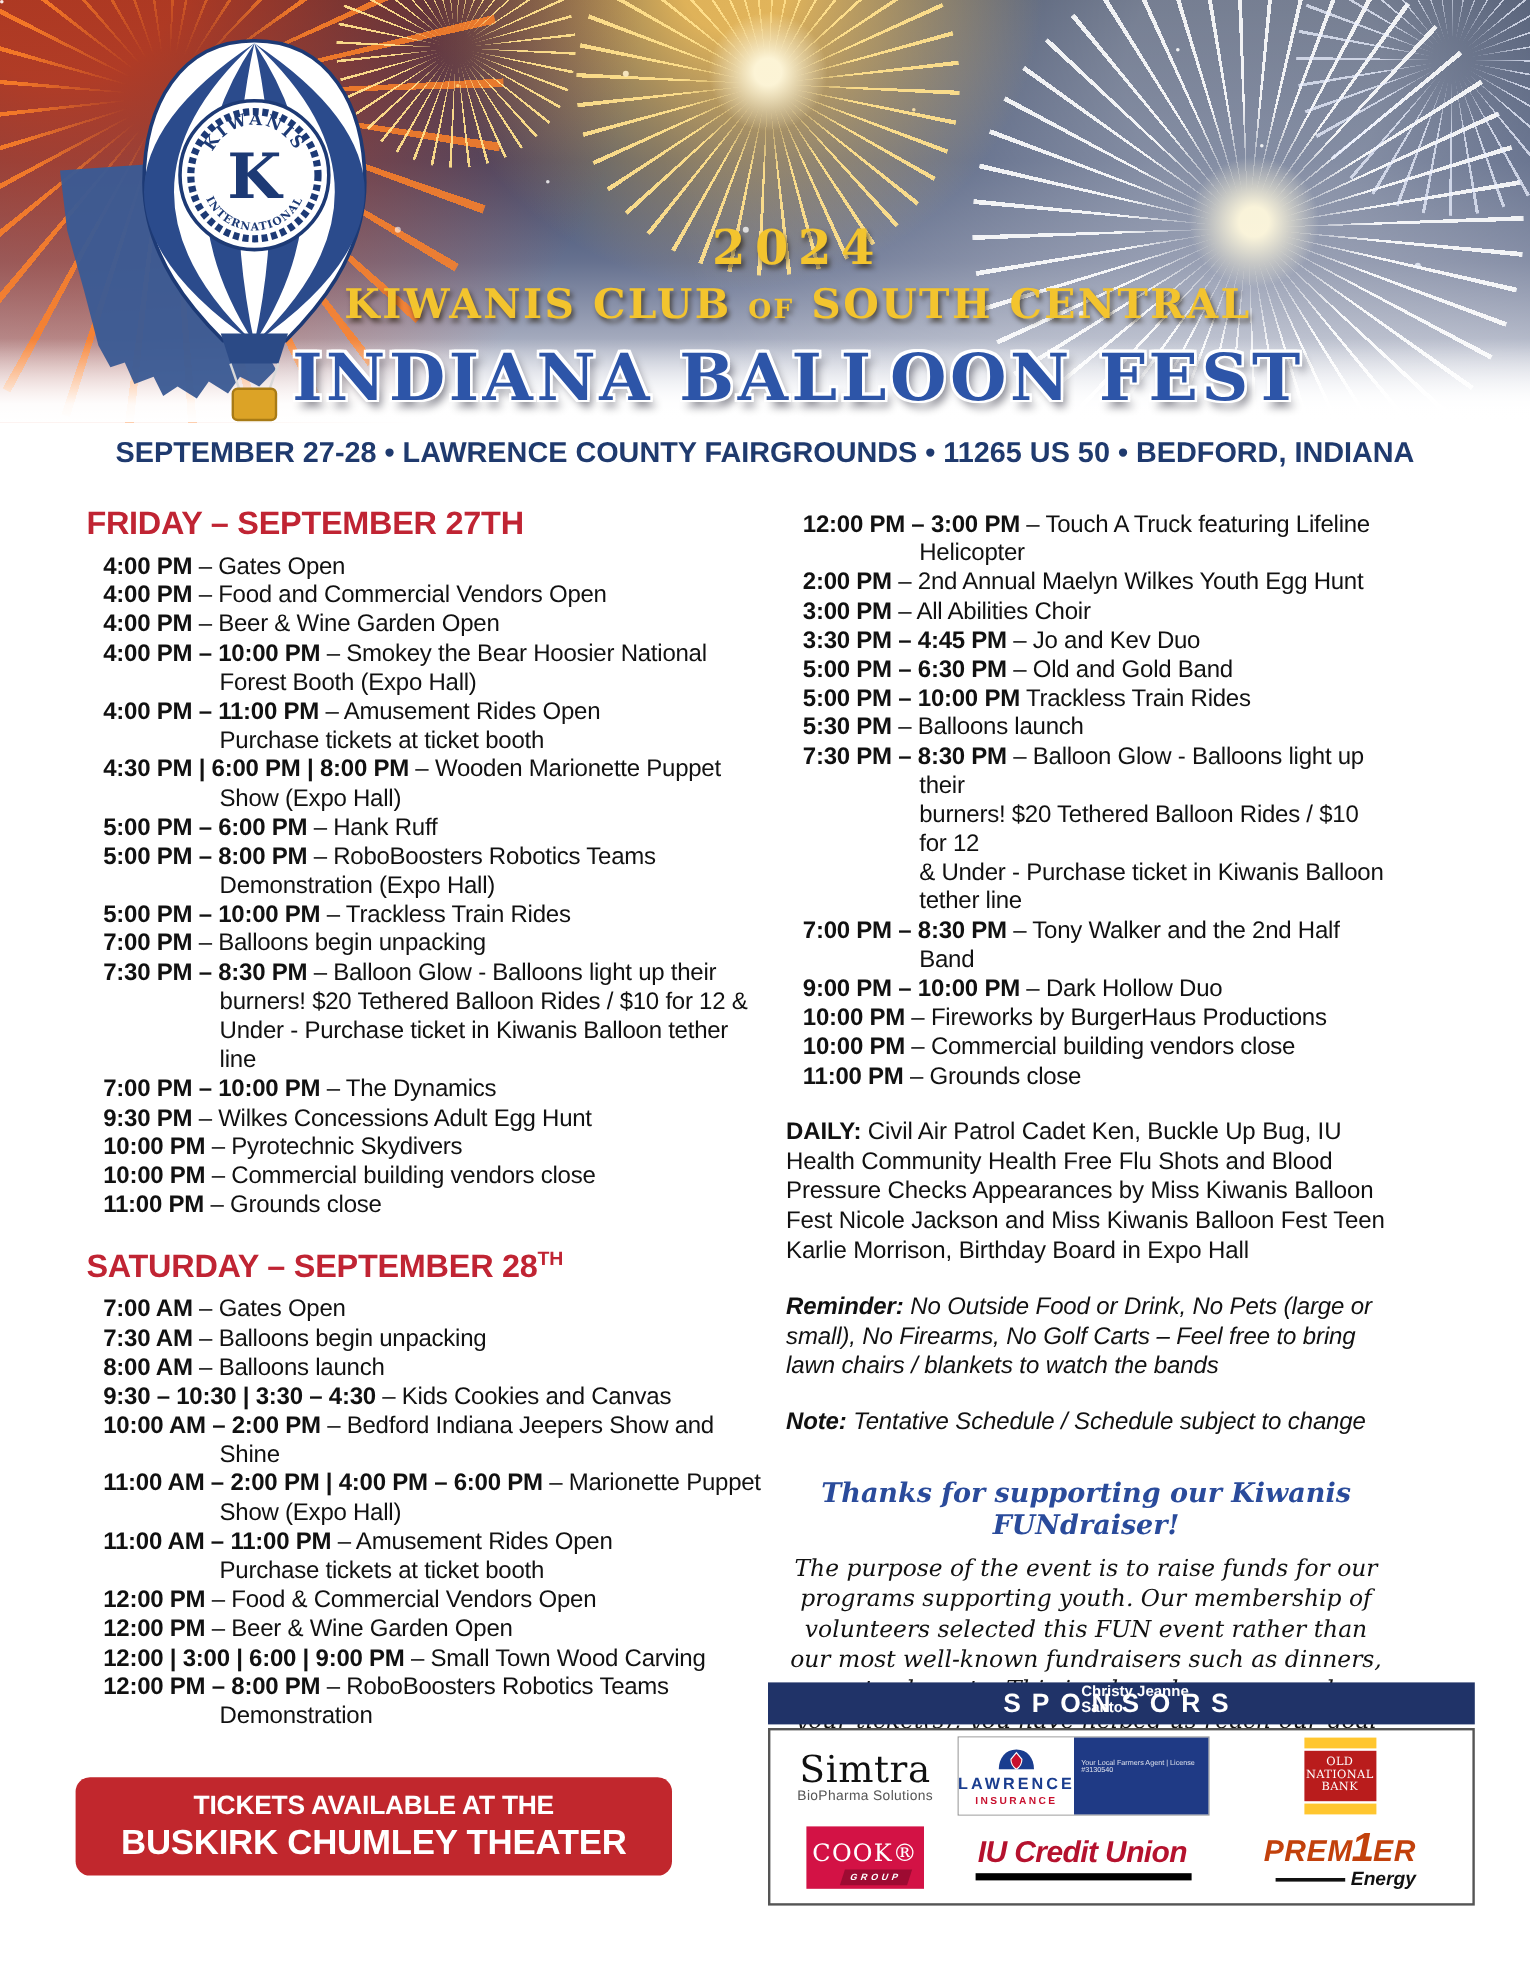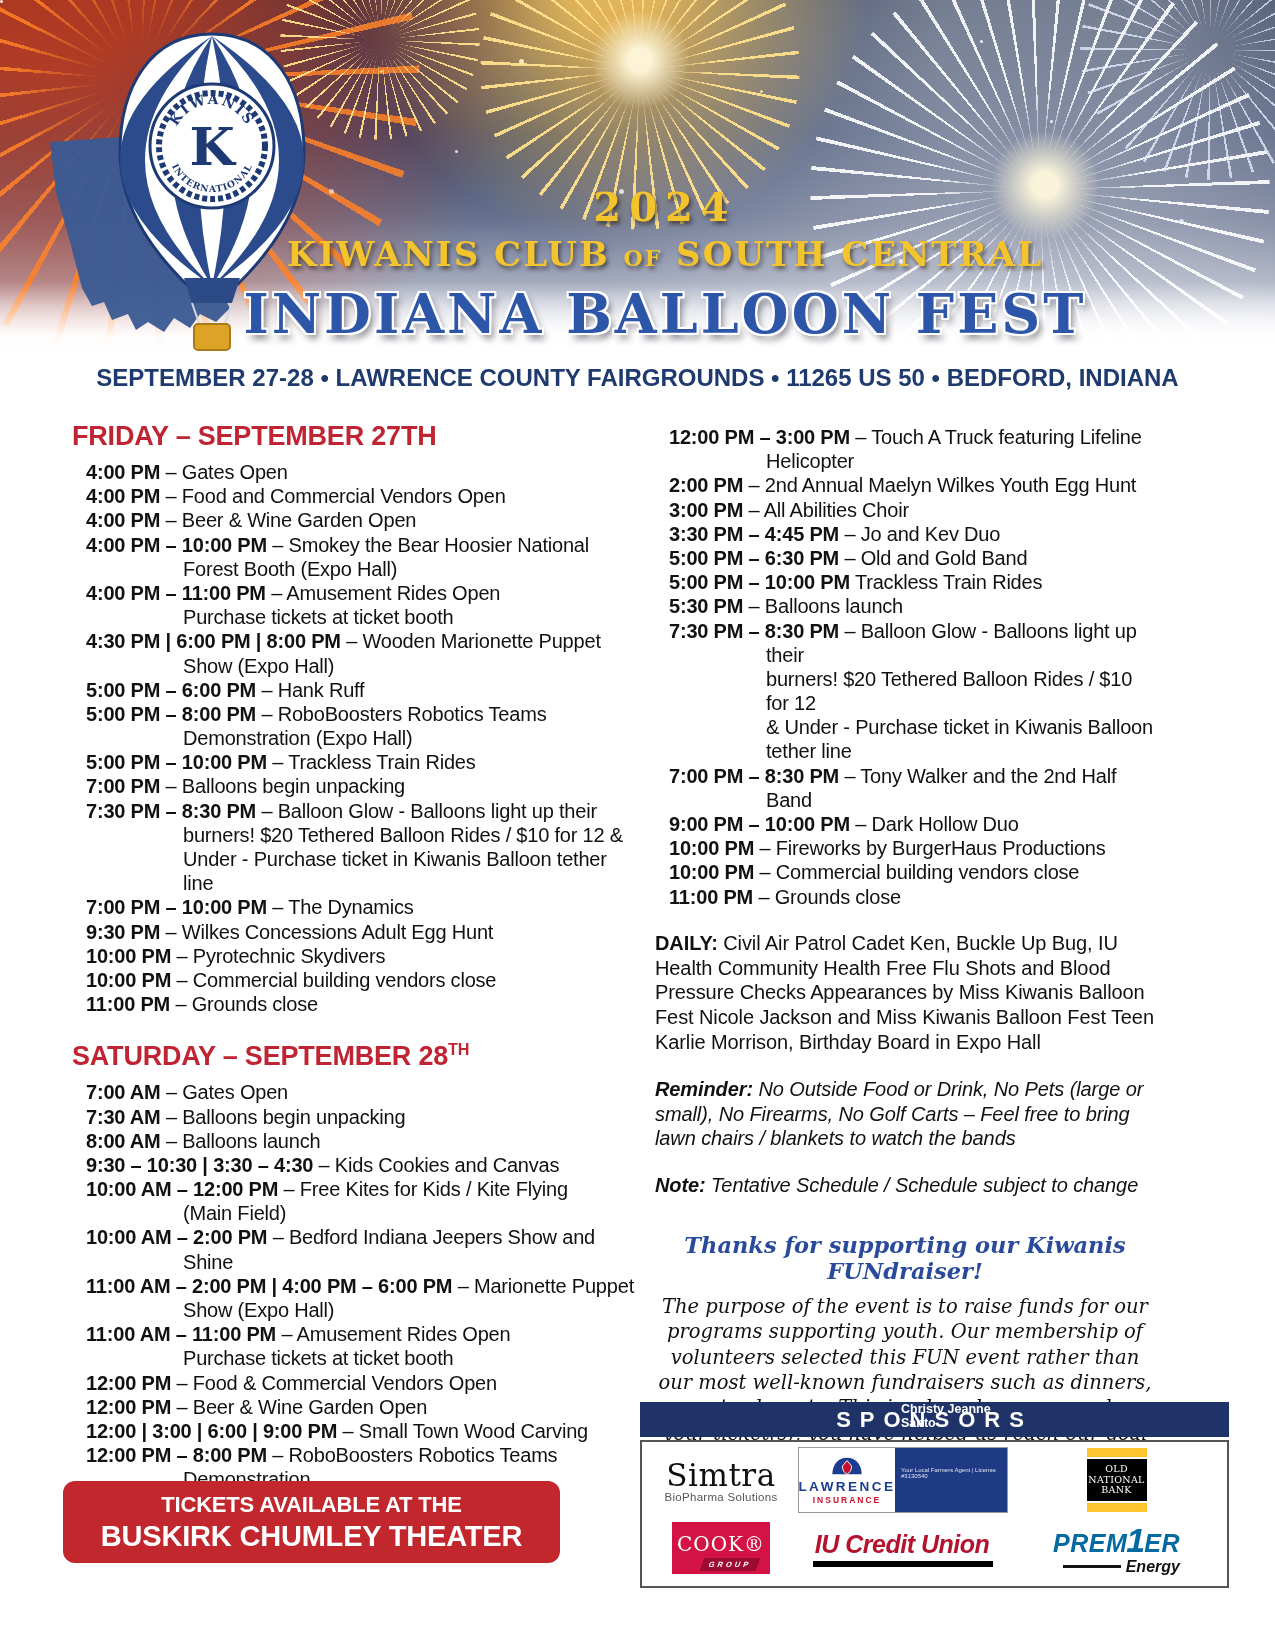--- a/index.html
+++ b/index.html
@@ -85,31 +85,31 @@
   .farmers-combo{display:flex;border:1px solid #999;height:64px;width:208px;}
   .farmers-left{width:96px;background:#fff;display:flex;flex-direction:column;align-items:center;justify-content:center;}
   .farmers-n{color:#1a3d8f;font-weight:700;font-size:13.5px;letter-spacing:2.5px;margin-top:1px;}
   .farmers-s{color:#c8102e;font-weight:700;font-size:8.5px;letter-spacing:2px;margin-top:1px;}
   .agent{flex:1;background:#1f3a85;color:#fff;display:flex;flex-direction:column;justify-content:center;padding:2px 6px;gap:36px;}
   .agent-n{font-weight:700;font-size:12.5px;}
   .agent-s{font-size:6px;opacity:.85;margin:1px 0 2px 0;}
   .agent-p{font-weight:700;font-size:18px;letter-spacing:0.5px;}
   .onb{width:60px;text-align:center;}
   .onb-bar{height:9px;background:#ffc62f;margin:2px 0;}
-  .onb-box{background:#000000;color:#fff;font-family:"DejaVu Serif",serif;font-size:9.5px;
+  .onb-box{background:#b91c1c;color:#fff;font-family:"DejaVu Serif",serif;font-size:9.5px;
     line-height:1.1;padding:5px 0;letter-spacing:0.3px;}
   .cook{position:relative;width:98px;height:52px;background:#d31245;display:flex;align-items:center;justify-content:center;}
   .cook-n{color:#fff;font-family:"DejaVu Serif",serif;font-size:20px;letter-spacing:1px;margin-top:-8px;}
   .cook-g{position:absolute;bottom:3px;left:30px;width:56px;height:13px;background:#9e0b32;
     transform:skewX(-18deg);color:#fff;font-size:7.5px;letter-spacing:3px;font-weight:700;
     display:flex;align-items:center;justify-content:center;}
   .iucu{font-weight:800;font-style:italic;font-size:25px;color:#b5122e;border-bottom:6px solid #000;
     padding:0 4px 2px 2px;letter-spacing:-0.5px;}
   .premier{text-align:center;font-style:italic;}
-  .pre-row{color:#0369a1;font-weight:800;display:flex;align-items:baseline;justify-content:space-between;}
+  .pre-row{color:#c2410c;font-weight:800;display:flex;align-items:baseline;justify-content:space-between;}
   .pre-a,.pre-c{font-size:25px;letter-spacing:0.5px;}
   .pre-b{font-size:34px;margin:0 -1px;}
   .pre-sub{display:flex;align-items:center;justify-content:flex-end;margin-top:-2px;}
   .pre-line{display:inline-block;width:58px;height:3px;background:#111;margin-right:5px;}
   .pre-e{font-weight:700;font-size:16px;color:#111;}
 </style>
 </head>
 <body>
 
 <div class="page">
@@ -220,22 +220,20 @@
     <div class="items">
 
         <div class="item"><b class="t">7:00 AM</b> <span class="d">– Gates Open</span></div>
 
         <div class="item"><b class="t">7:30 AM</b> <span class="d">– Balloons begin unpacking</span></div>
 
         <div class="item"><b class="t">8:00 AM</b> <span class="d">– Balloons launch</span></div>
 
         <div class="item"><b class="t">9:30 – 10:30 | 3:30 – 4:30</b> <span class="d">– Kids Cookies and Canvas</span></div>
 
-        <div class="item"><b class="t">10:00 AM – 12:00 PM</b> <span class="d">– Free Kites for Kids / Kite Flying
-(Main Field)</span></div>
 
         <div class="item"><b class="t">10:00 AM – 2:00 PM</b> <span class="d">– Bedford Indiana Jeepers Show and
 Shine</span></div>
 
         <div class="item"><b class="t">11:00 AM – 2:00 PM | 4:00 PM – 6:00 PM</b> <span class="d">– Marionette Puppet
 Show (Expo Hall)</span></div>
 
         <div class="item"><b class="t">11:00 AM – 11:00 PM</b> <span class="d">– Amusement Rides Open
 Purchase tickets at ticket booth</span></div>
 

